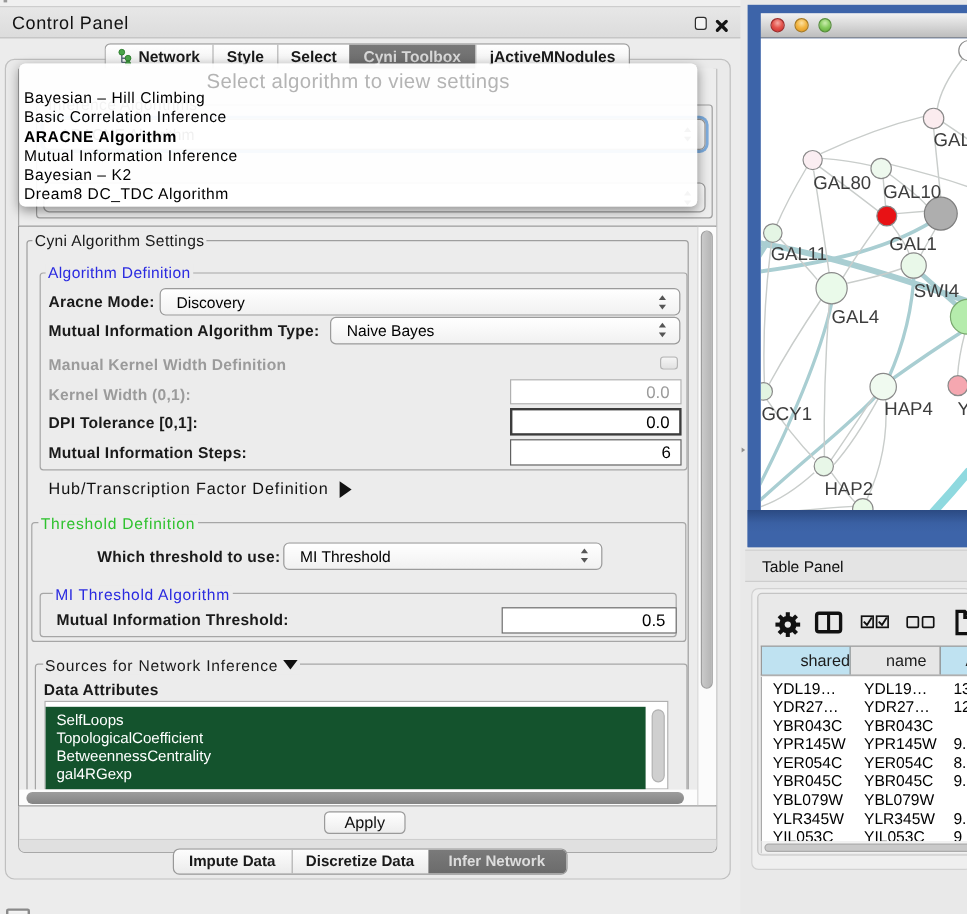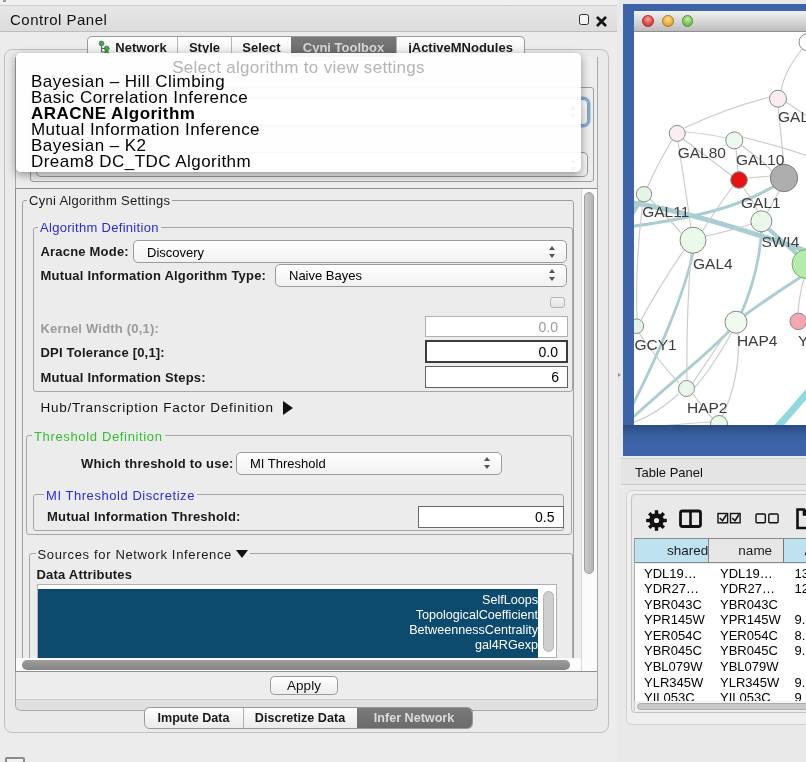--- a/index.html
+++ b/index.html
@@ -75,20 +75,21 @@
   <div class="combo" style="left:117px;top:51px;width:433.5px;height:23px;">
         <div class="ct">Discovery</div>
         <div class="carr"></div>
       </div>
   <div class="lbl" style="left:24.5px;top:79px;">Mutual Information Algorithm Type:</div>
   <div class="combo" style="left:259px;top:74.5px;width:291.5px;height:23px;">
         <div class="ct">Naive Bayes</div>
         <div class="carr"></div>
       </div>
 
+  <div class="lbl" style="left:24.5px;top:107px;color:#9b9b9b;">Manual Kernel Width Definition</div>
   <div class="abs" style="left:534px;top:107.5px;width:14.5px;height:11.5px;border:1px solid #b5b5b5;border-radius:3px;background:linear-gradient(#f5f5f5,#e2e2e2);"></div>
 
   <div class="lbl" style="left:24.5px;top:131.5px;color:#9b9b9b;">Kernel Width (0,1):</div>
   <div class="fld" style="left:408.5px;top:126.5px;width:143.5px;height:21px;border:1px solid #b0b0b0;color:#9b9b9b;padding:2px 9px 0 0;">0.0</div>
 
   <div class="lbl" style="left:24.5px;top:156px;">DPI Tolerance [0,1]:</div>
   <div class="fld" style="left:408.5px;top:150.5px;width:143.5px;height:23px;border:2px solid #3c3c3c;color:#000;padding:2px 8px 0 0;">0.0</div>
 
   <div class="lbl" style="left:24.5px;top:181px;">Mutual Information Steps:</div>
   <div class="fld" style="left:408.5px;top:176.5px;width:143.5px;height:22px;border:1.5px solid #606060;color:#000;padding:2px 8px 0 0;">6</div>
@@ -99,29 +100,29 @@
   <div class="abs gb" style="left:10px;top:246px;width:546px;height:99.5px;"></div>
   <div class="gt" style="left:16px;top:239.5px;color:#2ec22e;letter-spacing:0.65px;">Threshold Definition</div>
 
   <div class="lbl" style="left:65px;top:266.5px;">Which threshold to use:</div>
   <div class="combo" style="left:220px;top:262.5px;width:266px;height:23.5px;">
         <div class="ct">MI Threshold</div>
         <div class="carr"></div>
       </div>
 
   <div class="abs gb" style="left:17px;top:305px;width:531px;height:36.5px;"></div>
-  <div class="gt" style="left:28px;top:298.5px;color:#2a2ae0;letter-spacing:0.55px;">MI Threshold Discretize</div>
+  <div class="gt" style="left:28px;top:298.5px;color:#2a2ae0;letter-spacing:0.55px;">MI Threshold Algorithm</div>
   <div class="lbl" style="left:31px;top:320px;">Mutual Information Threshold:</div>
   <div class="fld" style="left:401.5px;top:317px;width:146px;height:22px;border:1.5px solid #6a6a6a;color:#000;padding:2px 8px 0 18px;">0.5</div>
 
   <div class="abs gb" style="left:13px;top:364px;width:543.5px;height:110px;"></div>
   <div class="gt" style="left:19.5px;top:357.5px;color:#1a1a1a;letter-spacing:0.65px;">Sources for Network Inference <span style="display:inline-block;width:0;height:0;border-left:6.5px solid transparent;border-right:6.5px solid transparent;border-top:8px solid #111;vertical-align:1px;"></span></div>
   <div class="lbl" style="left:20.5px;top:377.5px;">Data Attributes</div>
   <div class="abs" style="left:20.5px;top:395px;width:520px;height:74px;background:#fff;border:1px solid #b0b0b0;"></div>
-  <div class="abs" style="left:22px;top:399.5px;width:500px;height:69.5px;background:#0c4a6e;color:#fff;font-size:12.6px;line-height:15.3px;padding:4px 0 0 9px;text-align:right;">SelfLoops<br>TopologicalCoefficient<br>BetweennessCentrality<br>gal4RGexp</div>
+  <div class="abs" style="left:22px;top:399.5px;width:500px;height:69.5px;background:#14532d;color:#fff;font-size:12.6px;line-height:15.3px;padding:4px 0 0 9px;">SelfLoops<br>TopologicalCoefficient<br>BetweennessCentrality<br>gal4RGexp</div>
   <div class="abs" style="left:526.5px;top:402px;width:11px;height:61px;background:#cfcfcf;border:1px solid #b2b2b2;border-radius:6px;"></div>
 </div>
 </div>
 
 <div class="abs" style="left:16px;top:658px;width:565px;height:13px;background:#fcfcfc;"></div>
 <div class="abs" style="left:22px;top:660px;width:548px;height:9.5px;background:linear-gradient(#9d9d9d,#848484);border-radius:5px;"></div>
 
 <div class="abs" style="left:581px;top:189px;width:15.5px;height:482px;background:#fbfbfb;border-left:1px solid #d8d8d8;"></div>
 <div class="abs" style="left:583.5px;top:191.5px;width:10px;height:382px;background:linear-gradient(90deg,#cacaca,#b4b4b4);border:1px solid #9d9d9d;border-radius:5px;"></div>
 
@@ -132,21 +133,21 @@
   <div style="width:113px;display:flex;align-items:center;justify-content:center;">Discretize Data</div>
   <div style="width:115px;display:flex;align-items:center;justify-content:center;background:linear-gradient(#7a7a7a,#6b6b6b);color:#dcdcdc;">Infer Network</div>
 </div>
 
 <div class="abs" style="left:5px;top:756.5px;width:20px;height:12px;border:2px solid #8a8a8a;border-radius:2px;background:linear-gradient(#f6f6f6,#dadada);box-sizing:border-box;"></div>
 
 <div class="abs" style="left:617.5px;top:373px;width:0;height:0;border-top:2.5px solid transparent;border-bottom:2.5px solid transparent;border-left:3.5px solid #8f8f8f;"></div>
 
 <div class="abs" style="left:16px;top:53px;width:565px;height:119px;background:rgba(255,255,255,0.94);border-radius:5px;box-shadow:0 3px 10px rgba(0,0,0,0.4);z-index:50;">
   <div style="text-align:center;font-size:17px;color:#b4b4b4;padding-top:5px;height:21px;letter-spacing:0.3px;">Select algorithm to view settings</div>
-  <div style="font-size:17px;color:#000;line-height:16px;padding-left:15px;letter-spacing:0.45px;">
+  <div style="font-size:13px;color:#000;line-height:16px;padding-left:4px;letter-spacing:0.45px;">
     Bayesian – Hill Climbing<br>
     Basic Correlation Inference<br>
     <b>ARACNE Algorithm</b><br>
     Mutual Information Inference<br>
     Bayesian – K2<br>
     Dream8 DC_TDC Algorithm
   </div>
 </div>
 
 <div class="abs" style="left:622.5px;top:3.5px;width:184px;height:452px;background:#3d64a9;"></div>

